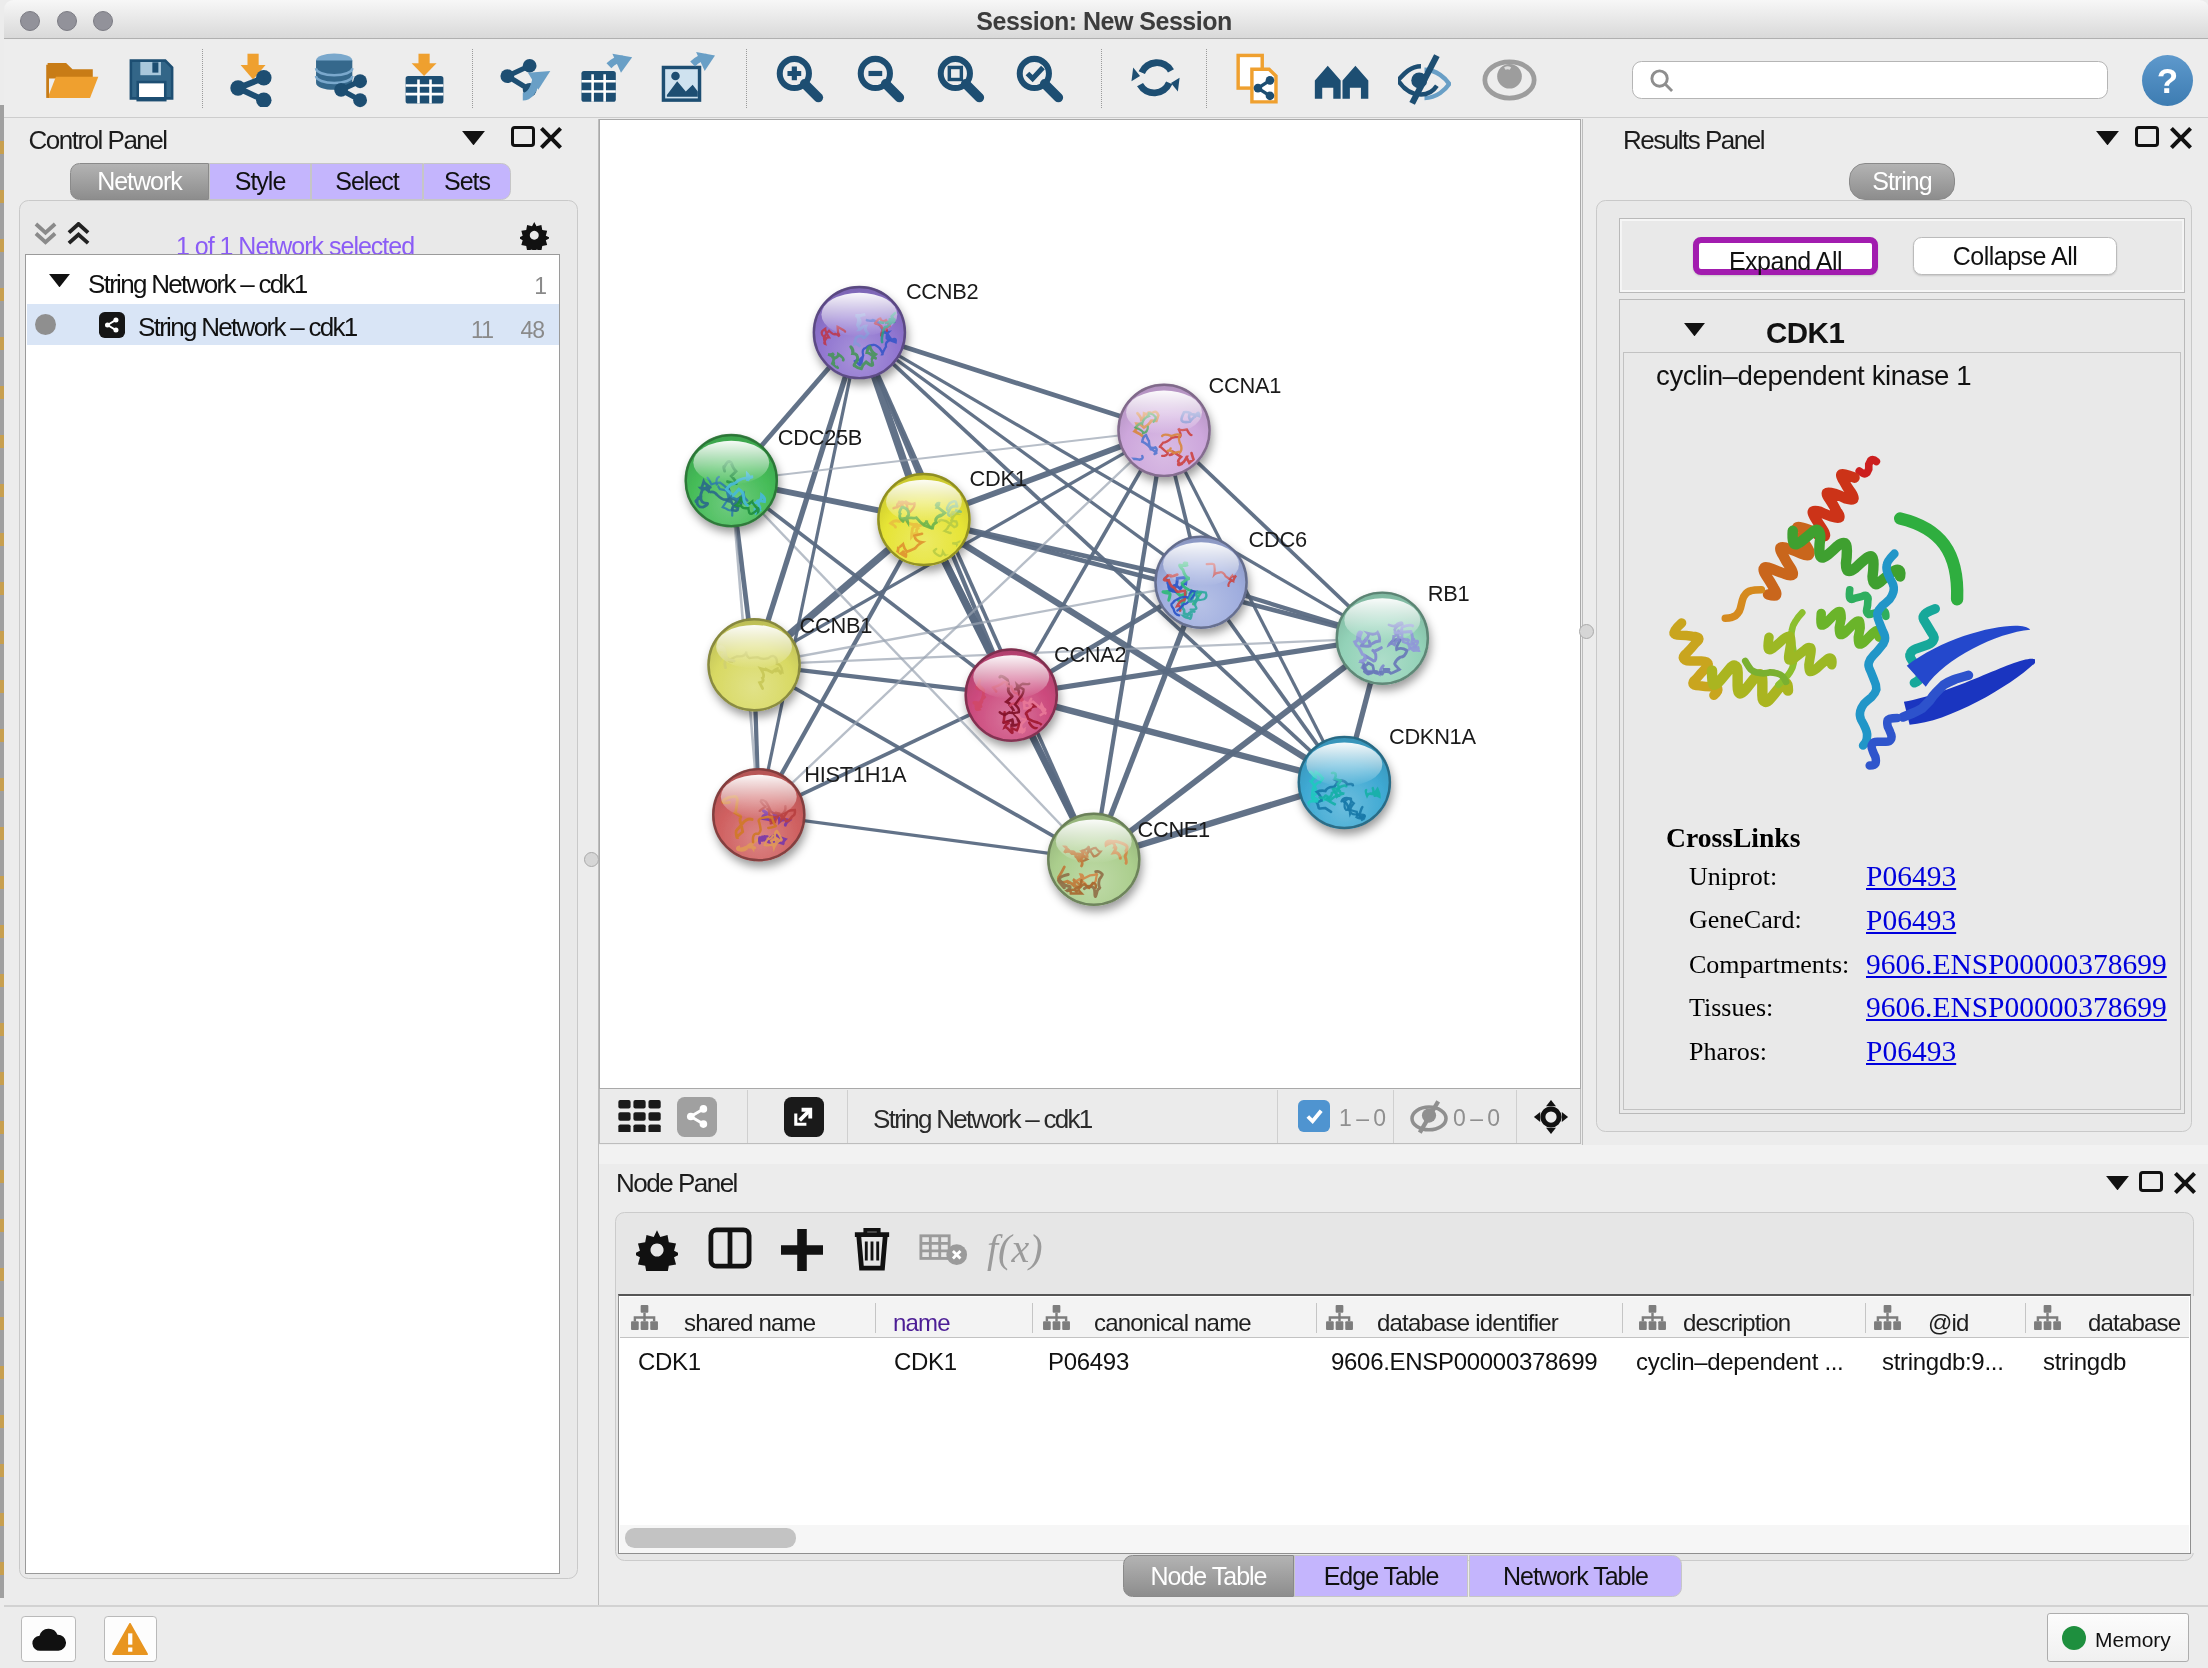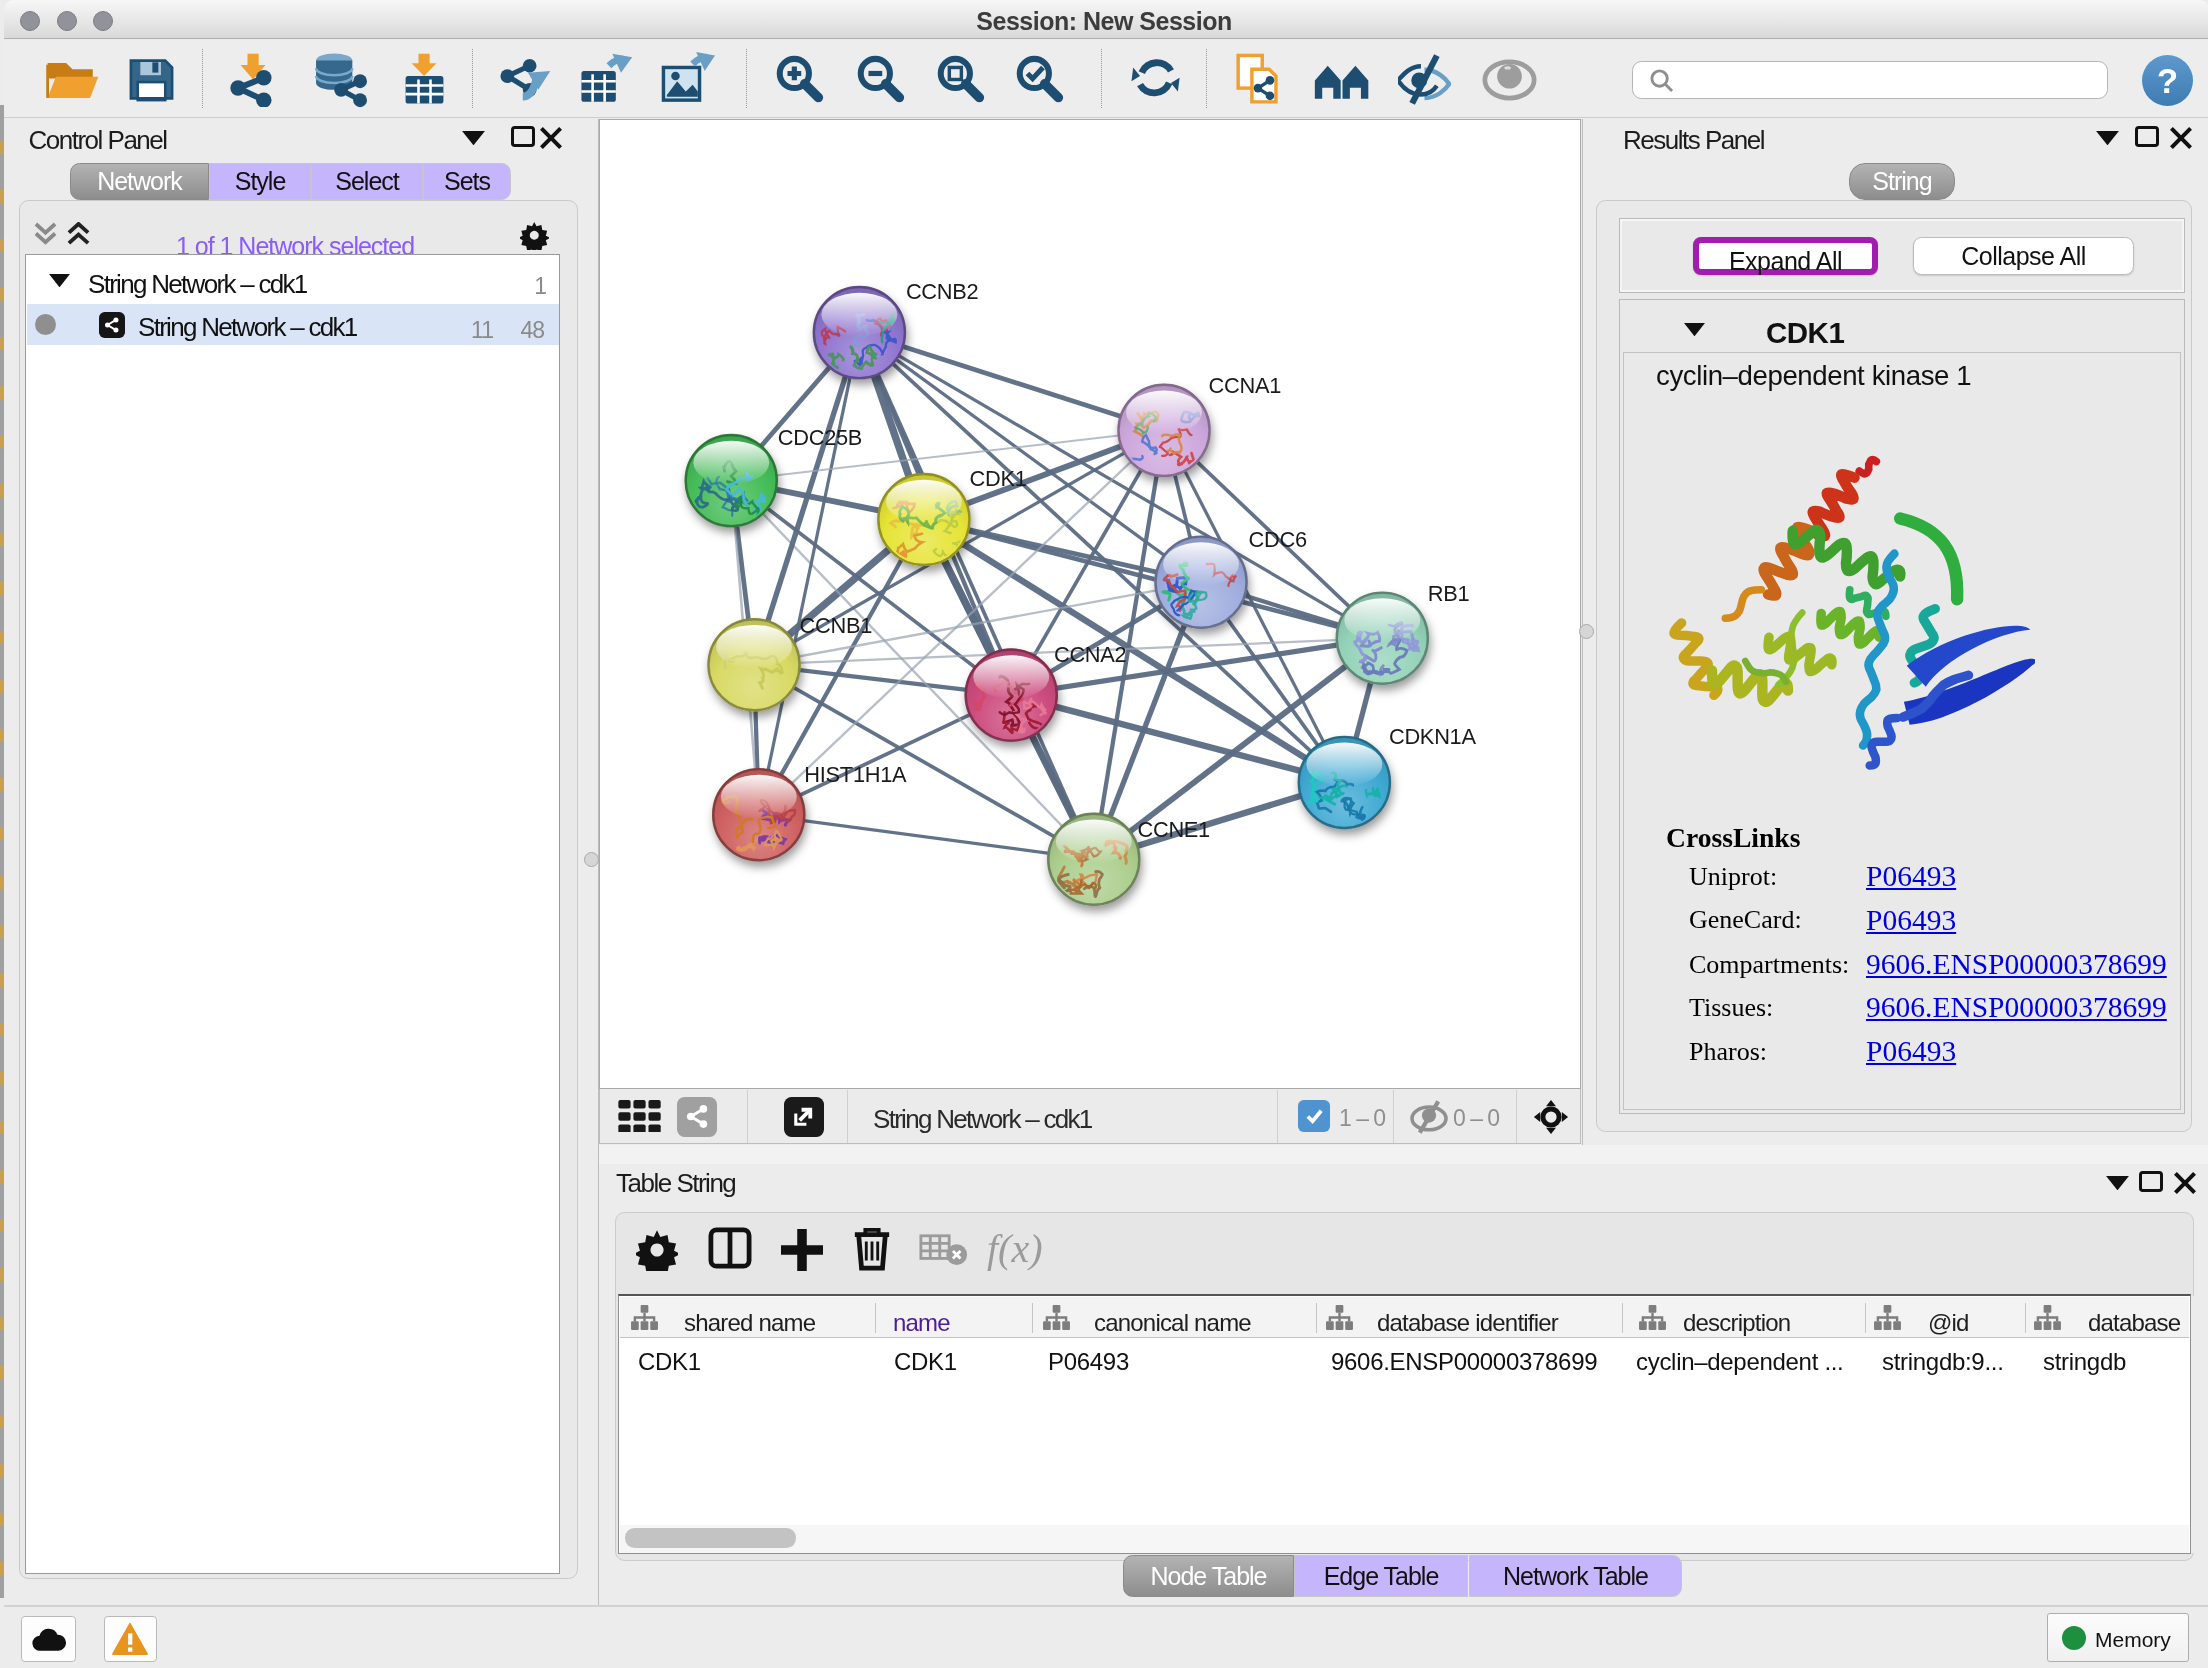--- a/index.html
+++ b/index.html
@@ -612,21 +612,21 @@
     <path d="M0 0 h24 L12 15 Z" fill="#111"></path>
   </svg>
 <div class="abs" style="left:2135px;top:126px;width:24px;height:21px;border:3.8px solid #111;border-radius:3.8px"></div>
 <svg class="icon" style="left:2170px;top:127px" width="22" height="22" viewBox="0 0 23 23">
     <path d="M3 0 L11.5 8.5 20 0 23 3 14.5 11.5 23 20 20 23 11.5 14.5 3 23 0 20 8.5 11.5 0 3 Z" fill="#111"></path>
   </svg>
 <div class="tab sel" style="left:1849px;top:163px;width:106px;border-radius:16px">String</div>
 <div class="abs" style="left:1596px;top:200px;width:596px;height:932px;background:#e9e9e9;border:1.9px solid #c9c9c9;border-radius:9.5px"></div>
 <div class="abs" style="left:1619px;top:218px;width:566px;height:75px;border:1.9px solid #b9b9b9;box-shadow:inset 0 0 0 1.9px #f6f6f6"></div>
 <div class="abs" style="left:1693px;top:237px;width:185px;height:38px;background:#fff;border:6px solid #a21caf;border-radius:8px;font-size:25px;letter-spacing:-0.5px;color:#111;text-align:center;line-height:36px;box-shadow:0 1px 1.9px rgba(0,0,0,0.15)">Expand All</div>
-<div class="abs" style="left:1913px;top:237px;width:221px;height:38px;background:#fff;border:1px solid #bbb;border-radius:8.6px;font-size:25px;letter-spacing:-0.5px;color:#111;text-align:center;line-height:36px;box-shadow:0 1px 1.9px rgba(0,0,0,0.15)">Collapse All</div>
+<div class="abs" style="left:1913px;top:237px;width:204px;height:38px;background:#fff;border:1px solid #bbb;border-radius:8.6px;font-size:25px;letter-spacing:-0.5px;color:#111;text-align:center;line-height:36px;box-shadow:0 1px 1.9px rgba(0,0,0,0.15)">Collapse All</div>
 <div class="abs" style="left:1619px;top:299px;width:566px;height:815px;border:1.9px solid #b9b9b9"></div>
 <svg class="icon" style="left:1684px;top:323px" width="21" height="13.3" viewBox="0 0 22 14">
     <path d="M0 0 h22 L11 14 Z" fill="#111"></path>
   </svg>
 <div class="abs" style="left:1766px;top:316px;font-size:29.5px;font-weight:bold;letter-spacing:-0.5px;color:#111">CDK1</div>
 <div class="abs" style="left:1623px;top:352px;width:558px;height:758px;border:1px solid #c2c2c2"></div>
 <div class="abs" style="left:1656px;top:360px;font-size:27.6px;letter-spacing:-0.4px;color:#111">cyclin–dependent kinase 1</div>
 
 <svg class="icon" style="left:1655px;top:447px" width="380" height="333" viewBox="0 0 400 350">
     <path d="M215,25 Q219,28 221,28 Q222,28 223,27 Q224,25 225,23 Q225,20 225,18 Q226,16 227,14 Q228,13 229,13 Q231,13 233,15" fill="none" stroke="#cc1f1f" stroke-width="8" stroke-linecap="round" opacity="1.0"></path>
@@ -656,21 +656,21 @@
 <div class="abs" style="left:1866px;top:860px;font-family:'Liberation Serif',serif;font-size:29.5px;color:#0000dd;text-decoration:underline">P06493</div>
 <div class="abs" style="left:1689px;top:905px;font-family:'Liberation Serif',serif;font-size:26px;color:#000">GeneCard:</div>
 <div class="abs" style="left:1866px;top:904px;font-family:'Liberation Serif',serif;font-size:29.5px;color:#0000dd;text-decoration:underline">P06493</div>
 <div class="abs" style="left:1689px;top:950px;font-family:'Liberation Serif',serif;font-size:26px;color:#000">Compartments:</div>
 <div class="abs" style="left:1866px;top:948px;font-family:'Liberation Serif',serif;font-size:29.5px;color:#0000dd;text-decoration:underline">9606.ENSP00000378699</div>
 <div class="abs" style="left:1689px;top:993px;font-family:'Liberation Serif',serif;font-size:26px;color:#000">Tissues:</div>
 <div class="abs" style="left:1866px;top:991px;font-family:'Liberation Serif',serif;font-size:29.5px;color:#0000dd;text-decoration:underline">9606.ENSP00000378699</div>
 <div class="abs" style="left:1689px;top:1037px;font-family:'Liberation Serif',serif;font-size:26px;color:#000">Pharos:</div>
 <div class="abs" style="left:1866px;top:1035px;font-family:'Liberation Serif',serif;font-size:29.5px;color:#0000dd;text-decoration:underline">P06493</div>
 
-<div class="abs panel-title" style="left:616px;top:1168px">Table String</div>
+<div class="abs panel-title" style="left:616px;top:1168px">Node Panel</div>
 <svg class="icon" style="left:2106px;top:1176px" width="23" height="14.3" viewBox="0 0 24 15">
     <path d="M0 0 h24 L12 15 Z" fill="#111"></path>
   </svg>
 <div class="abs" style="left:2139px;top:1171px;width:24px;height:21px;border:3.8px solid #111;border-radius:3.8px"></div>
 <svg class="icon" style="left:2174px;top:1172px" width="22" height="22" viewBox="0 0 23 23">
     <path d="M3 0 L11.5 8.5 20 0 23 3 14.5 11.5 23 20 20 23 11.5 14.5 3 23 0 20 8.5 11.5 0 3 Z" fill="#111"></path>
   </svg>
 <div class="abs" style="left:615px;top:1212px;width:1579px;height:349px;background:#e6e6e6;border:1.9px solid #cbcbcb;border-radius:9.5px"></div>
 <svg class="icon" style="left:636px;top:1229px" width="42" height="42" viewBox="0 0 64 64">
     <path fill="#111" d="M32 2 l5 10 11-3 2 11 11 2-3 11 10 5-10 5 3 11-11 2-2 11-11-3-5 10-5-10-11 3-2-11-11-2 3-11-10-5 10-5-3-11 11-2 2-11 11 3 Z M32 22 a10 10 0 1 0 0.1 0 Z" fill-rule="evenodd"></path>

